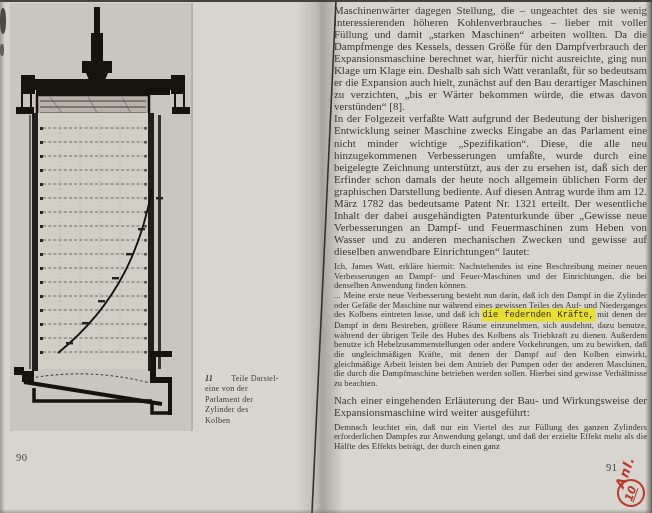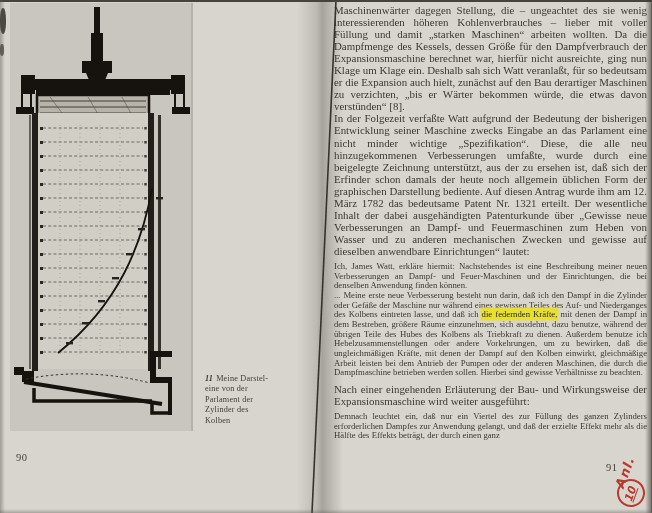--- a/index.html
+++ b/index.html
@@ -21,31 +21,31 @@
   .smudge.s1{left:0;top:8px;width:6px;height:26px;}
   .smudge.s2{left:0;top:44px;width:4px;height:12px;opacity:.8;}
   
   .gutter-shade{position:absolute;left:297px;top:0;width:46px;height:513px;
     background:linear-gradient(90deg,rgba(0,0,0,0),rgba(52,50,44,.16) 42%,rgba(52,50,44,.30) 55%,rgba(0,0,0,0));}
   .overlay{position:absolute;left:0;top:0;pointer-events:none;}
   
   .figure-svg{position:absolute;left:10px;top:3px;}
   .fig-caption{position:absolute;left:205px;top:374px;width:86px;
     font-size:8.2px;line-height:10.4px;color:#403d38;letter-spacing:.2px;}
-  .cap-num{font-style:italic;font-weight:bold;margin-right:3px;}
+  .cap-num{font-style:italic;font-weight:bold;margin-right:18px;}
   .cap-line{display:block;}
   .pgnum{position:absolute;font-size:10.5px;color:#46433d;letter-spacing:.5px;}
   .pg-left{left:16px;top:452px;}
   .pg-right{left:606px;top:462px;}
   
   .text-col{position:absolute;left:334px;top:4px;width:313px;text-align:justify;}
   .para{margin:0;font-size:10.9px;line-height:12.05px;}
   .quote{margin:0;font-size:8.7px;line-height:9.65px;white-space:pre-line;}
   .gap{margin-top:5px;}
-  .hl{background:#e9df33;box-shadow:0 0 0 1.5px #e9df33;color:#2d2a25;}
+  .hl{background:#e9df33;box-shadow:0 0 0 1.5px #e9df33;color:#2d2a25;font-family:Liberation Mono, monospace;}
   
   .anl{position:absolute;left:604px;top:446px;width:40px;height:46px;color:#bb392c;}
   .anl-text{display:inline-block;transform:rotate(-70deg) translate(-14px,10px);
     font-family:"DejaVu Sans",sans-serif;font-style:italic;font-size:13px;
     font-weight:bold;letter-spacing:1px;}
   .anl-circle{position:absolute;left:617px;top:479px;width:24px;height:24px;
     border:2.5px solid #bb392c;border-radius:50%;
     display:flex;align-items:center;justify-content:center;transform:rotate(-12deg);}
   .anl-num{display:inline-block;transform:rotate(-58deg);
     font-family:"DejaVu Sans",sans-serif;font-style:italic;font-weight:bold;
@@ -125,21 +125,21 @@
         <rect x="4" y="364" width="10" height="8" fill="#16130f"></rect>
         <rect x="12" y="368" width="12" height="11" fill="#16130f"></rect>
         <path d="M16,376 Q78,364 140,380" stroke="#33302b" stroke-width="1" stroke-dasharray="2.5,2.5" fill="none"></path>
         <line x1="14" y1="379" x2="152" y2="401" stroke="#16130f" stroke-width="4"></line>
         <path d="M24,385 V398 H142" stroke="#16130f" stroke-width="3.5" fill="none"></path>
         <path d="M142,398 V410 H158" stroke="#16130f" stroke-width="3.5" fill="none"></path>
       </g>
     </svg>
 
     <div class="fig-caption">
-      <span class="cap-line"><span class="cap-num">11</span><span>Meine Darstel-</span></span>
+      <span class="cap-line"><span class="cap-num">11</span><span>Teile Darstel-</span></span>
       <span class="cap-line">eine von der</span>
       <span class="cap-line">Parlament der</span>
       <span class="cap-line">Zylinder des</span>
       <span class="cap-line">Kolben</span>
     </div>
 
     <div class="pgnum pg-left">90</div>
   </div>
 
   <div>

